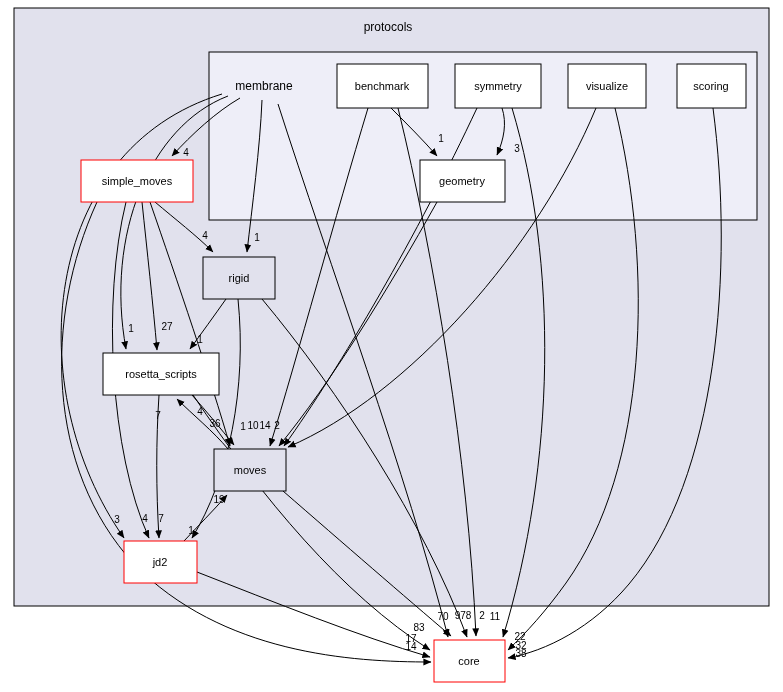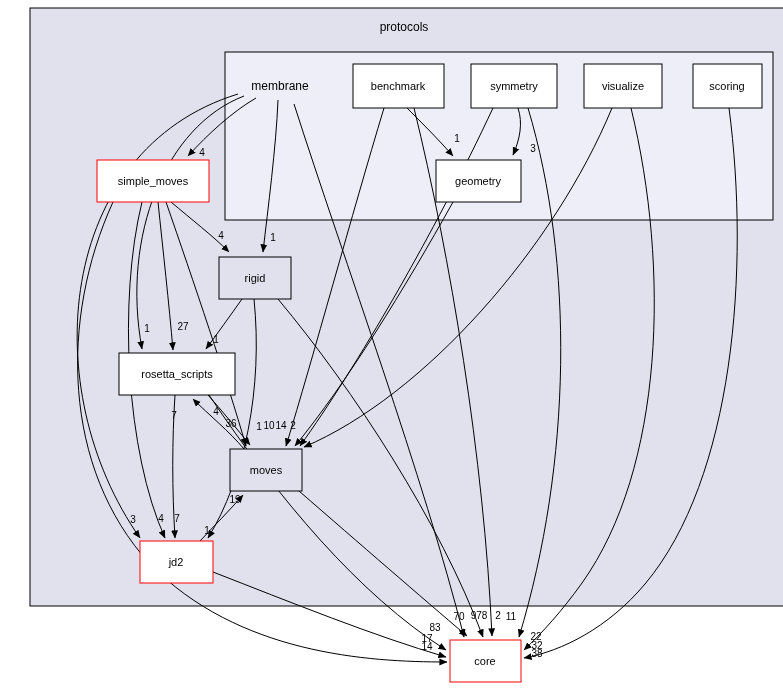--- a/index.html
+++ b/index.html
@@ -1,19 +1,18 @@
 <!DOCTYPE html>
 <html><head>
 <meta charset="utf-8">
 <style>
   html, body { margin: 0; padding: 0; background: #ffffff; }
   .diagram-wrap {
     width: 657px; height: 692px; position: relative;
     font-family: "Liberation Sans", sans-serif;
-    margin-left: 16px;
   }
   svg { display: block; }
   .cluster-outer { fill: #e1e1ed; stroke: #000000; stroke-width: 1; }
   .cluster-inner { fill: #eeeef8; stroke: #000000; stroke-width: 1; }
   .cluster-label { font-size: 12px; text-anchor: middle; fill: #000000; font-family: "Liberation Sans", sans-serif; }
   .edge { fill: none; stroke: #000000; stroke-width: 1; }
   .edge-label { font-size: 10px; text-anchor: middle; fill: #000000; font-family: "Liberation Sans", sans-serif; }
   .node-box { fill: #ffffff; stroke: #000000; stroke-width: 1; }
   .node-box.shaded { fill: #e1e1ed; }
   .node-box.external { stroke: #ff0000; }

